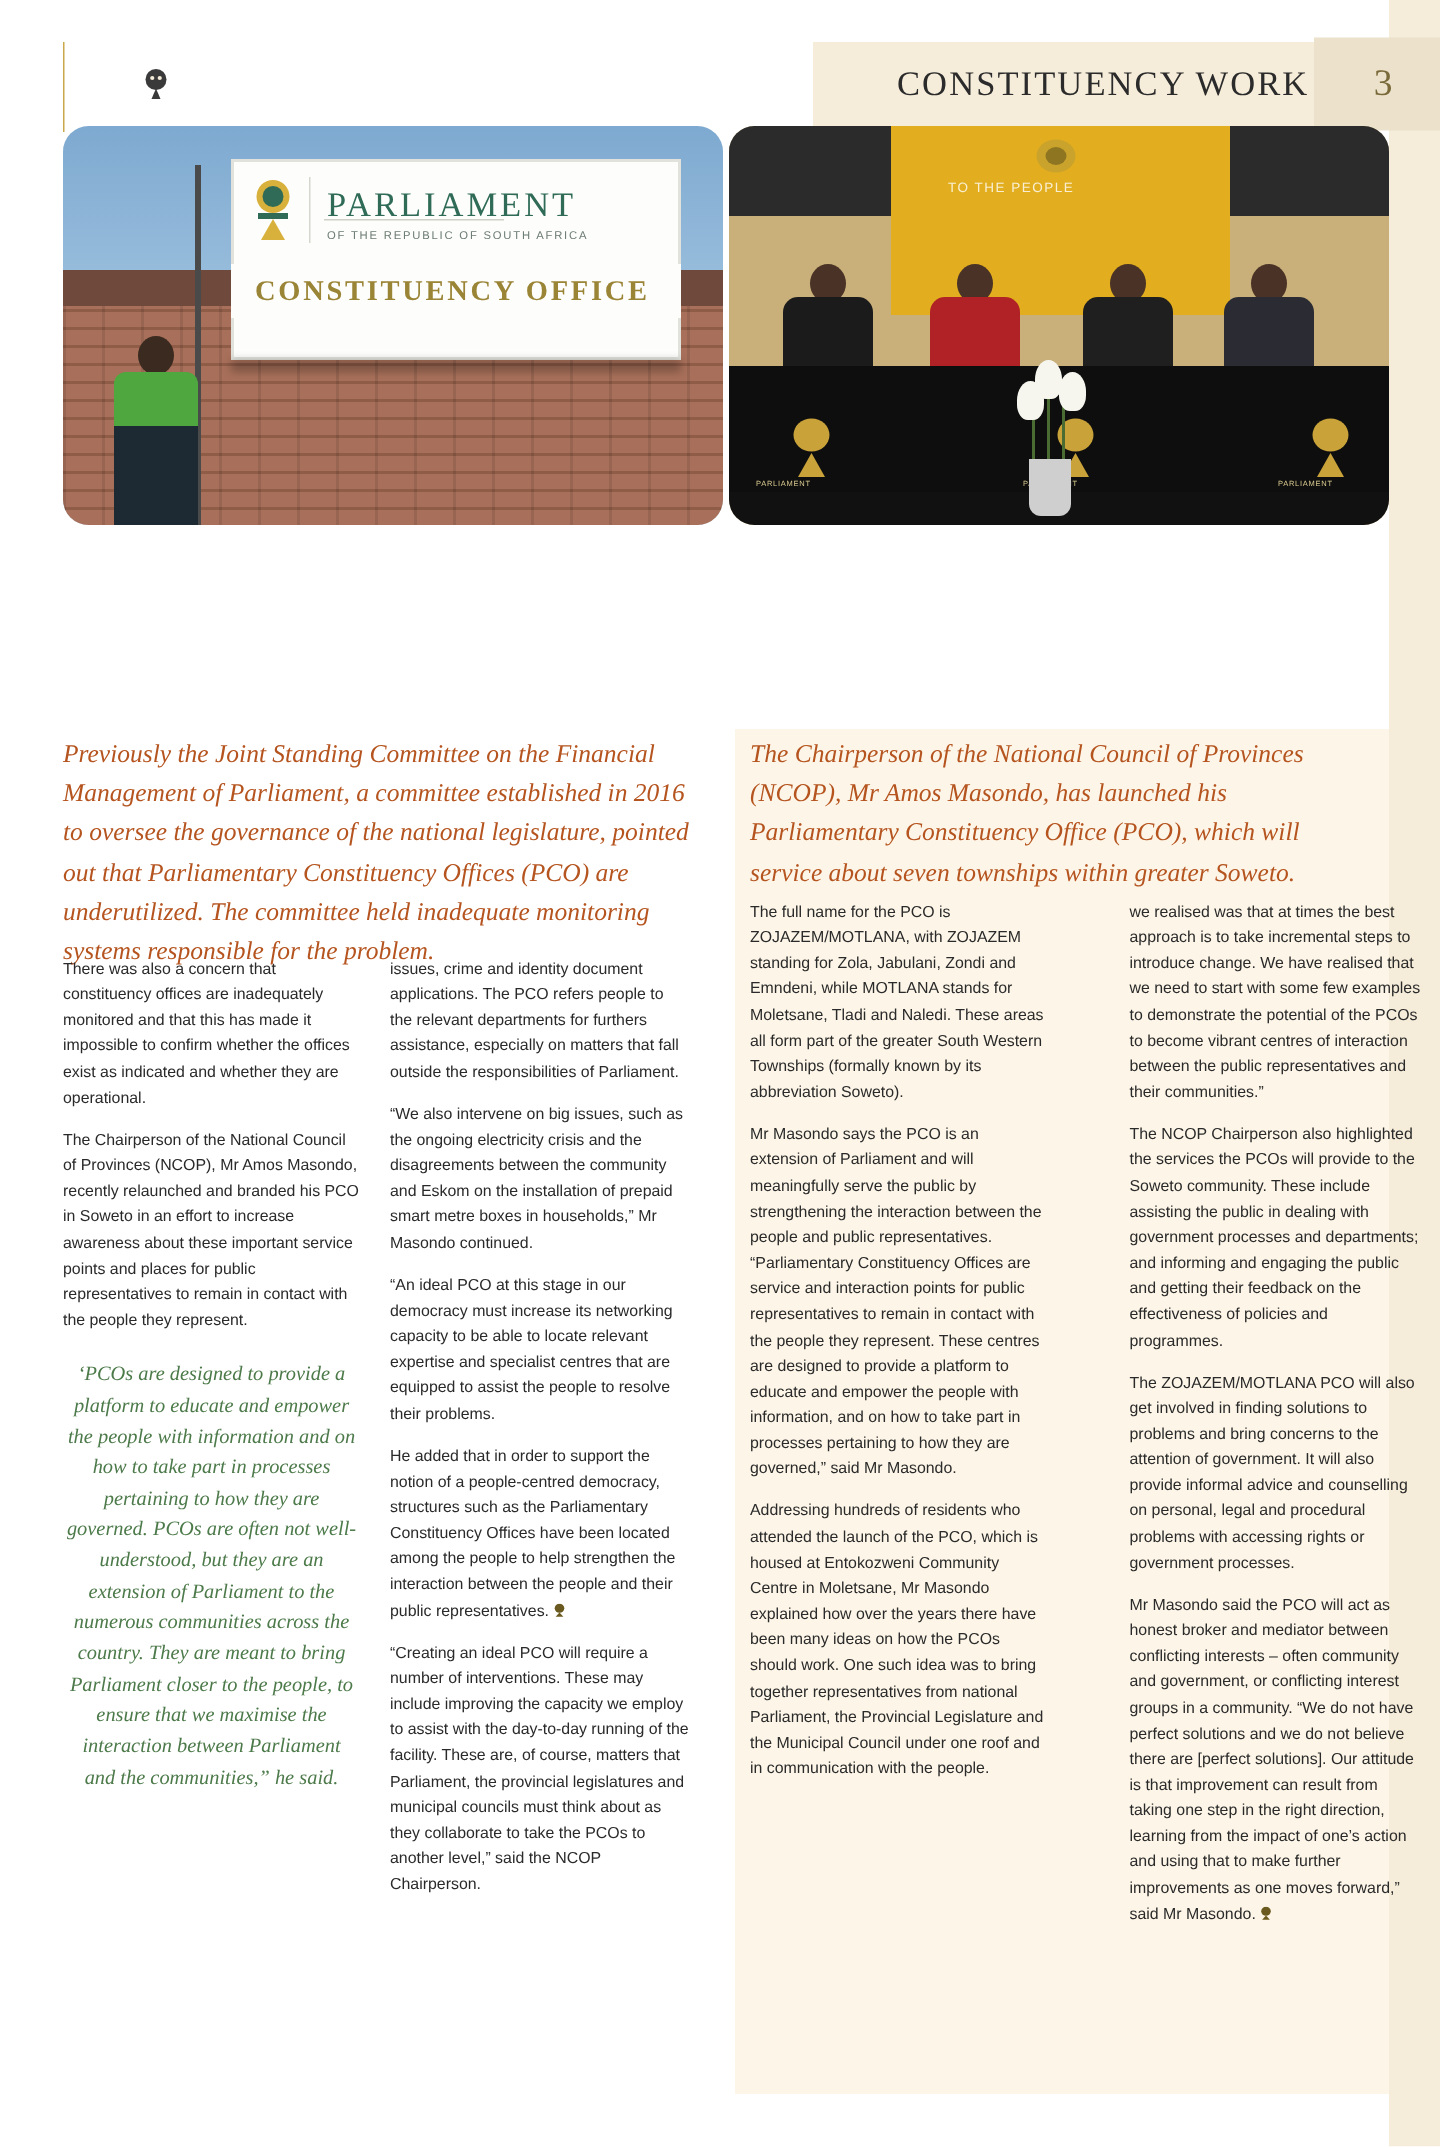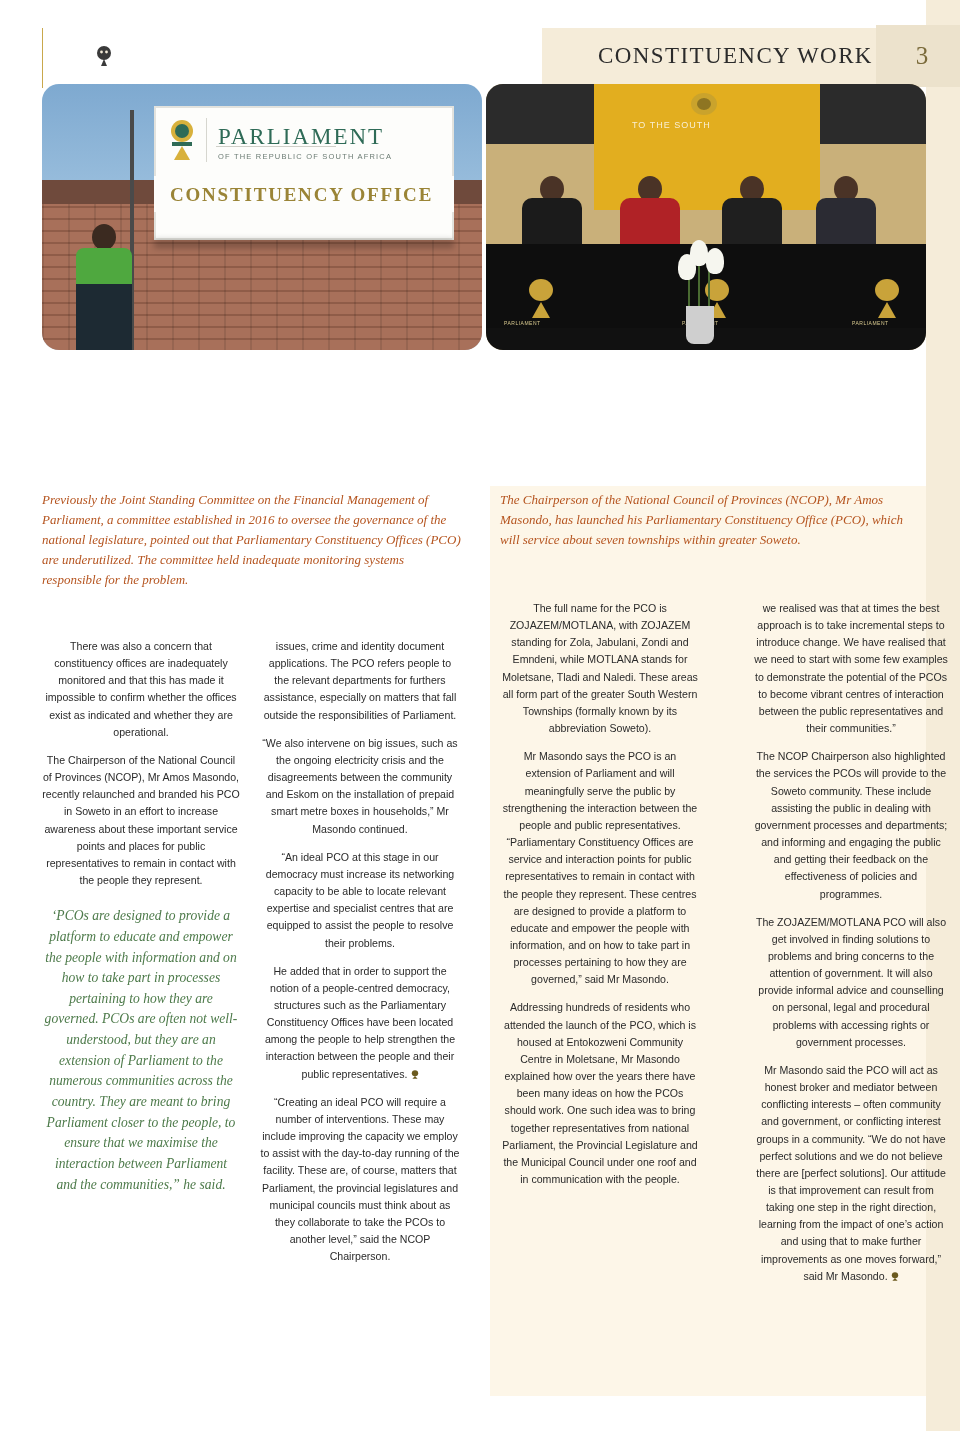--- a/index.html
+++ b/index.html
@@ -159,37 +159,37 @@
   }
   .col-right-bg {
     position: absolute;
     left: 448px; top: 0;
     width: 436px; height: 910px;
     background: #fdf6e8;
   }
   .standfirst {
     font-family: "Liberation Serif", serif;
     font-style: italic;
-    font-size: 13px;
+    font-size: 17px;
     line-height: 1.54;
     color: #b5541f;
   }
   .sf-left {
     position: absolute; left: 0; top: 4px; width: 420px;
   }
   .sf-right {
     position: absolute; left: 458px; top: 4px; width: 412px;
   }
   .body-text {
     font-family: "Liberation Sans", sans-serif;
     font-size: 10.6px;
     line-height: 1.62;
     color: #2a2a2a;
   }
-  .body-text p { margin: 0 0 11px 0; text-align: center; }
+  .body-text p { margin: 0 0 11px 0; }
   .col {
     position: absolute;
     width: 198px;
   }
   .c1 { left: 0;   top: 152px; width: 198px; }
   .c2 { left: 218px; top: 152px; width: 200px; }
   .c3 { left: 458px; top: 114px; width: 200px; }
   .c4 { left: 676px; top: 114px; width: 196px; margin-left: 35px; }
 
   .pullquote {
@@ -266,21 +266,21 @@
     <div class="photo photo-right">
       <div class="pr-bg"></div>
       <div class="pr-top"></div>
       <div class="pr-yellow"></div>
       <div class="pr-crest2">
         <svg width="44" height="34" viewBox="0 0 44 34">
           <ellipse cx="22" cy="14" rx="13" ry="11" fill="#caa32c"></ellipse>
           <ellipse cx="22" cy="14" rx="7" ry="6" fill="#8e7522"></ellipse>
         </svg>
       </div>
-      <div class="pr-yellow-txt">TO THE SOUTH</div>
+      <div class="pr-yellow-txt">TO THE PEOPLE</div>
 
       <div class="pr-person" style="left:36px;">
         <div class="pr-head" style="background:#4a3326;"></div>
         <div class="pr-body" style="background:#1b1b1b;"></div>
       </div>
       <div class="pr-person" style="left:134px;">
         <div class="pr-head" style="background:#4a3326;"></div>
         <div class="pr-body" style="background:#b02226;"></div>
       </div>
       <div class="pr-person" style="left:236px;">

